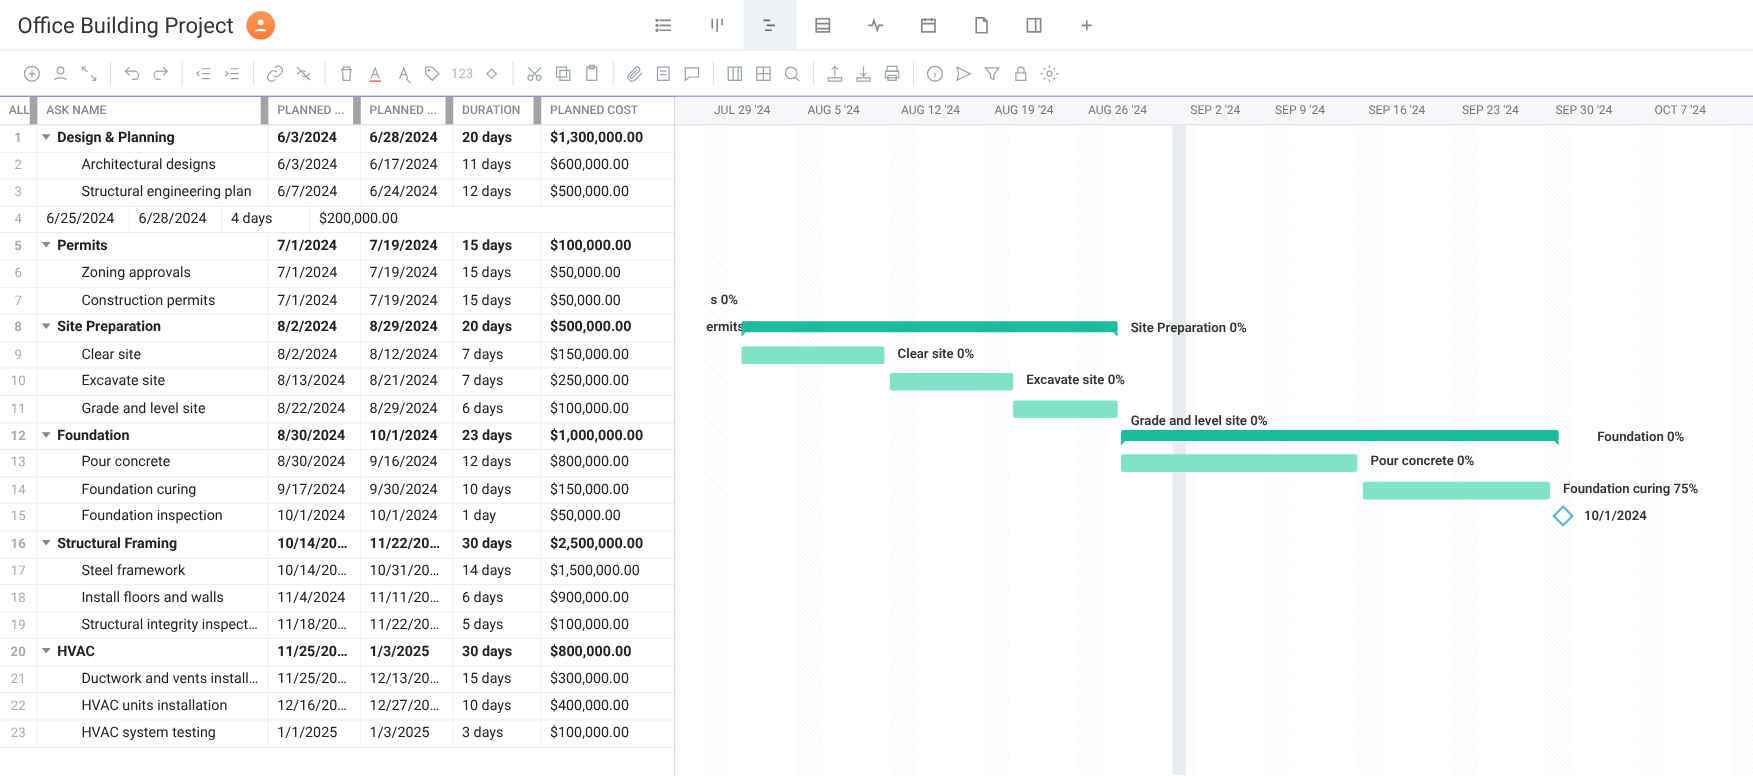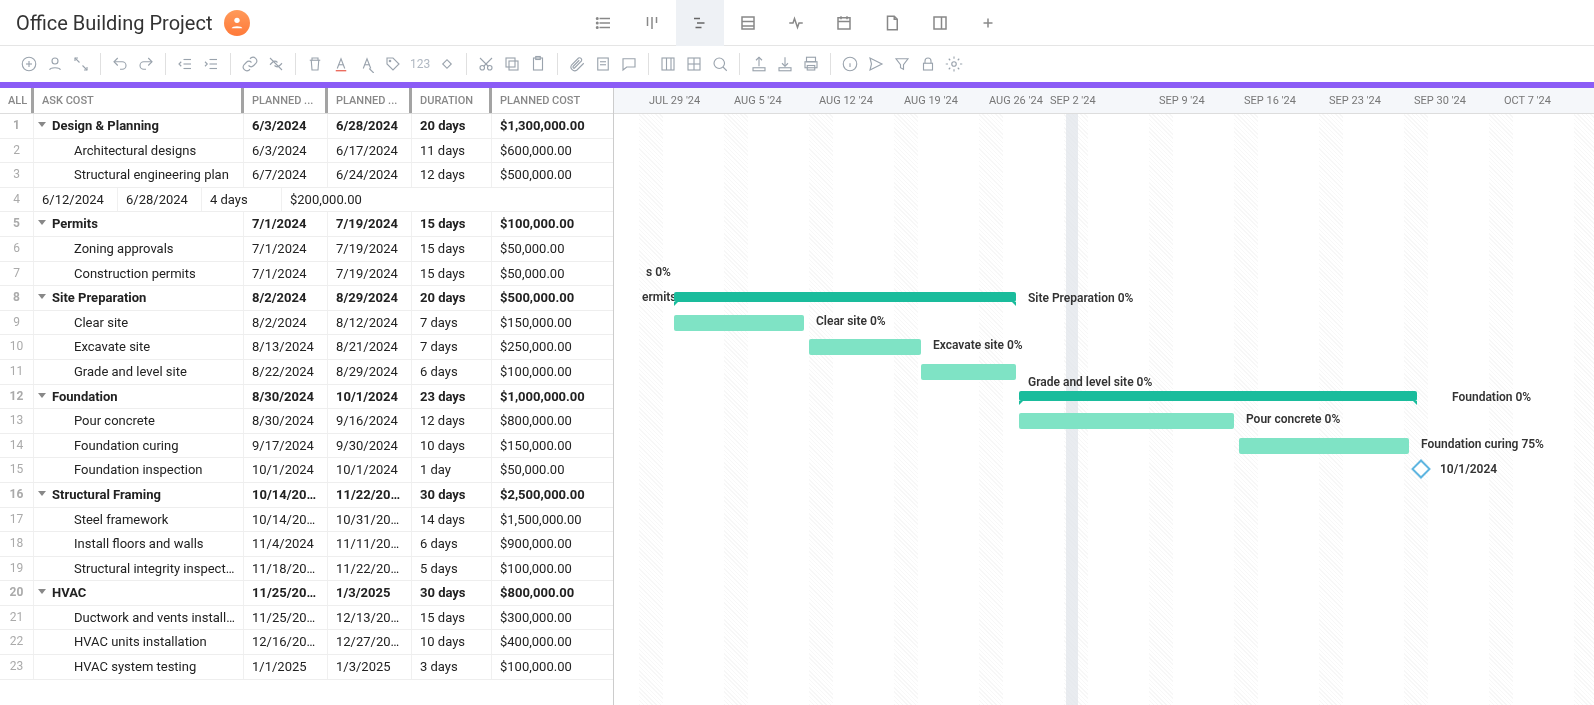--- a/index.html
+++ b/index.html
@@ -4,29 +4,29 @@
 <style>
 * { box-sizing: border-box; margin: 0; padding: 0; }
 body { font-family: -apple-system, BlinkMacSystemFont, "Segoe UI", Roboto, Arial, sans-serif; font-size: 13px; color: #222; background: #fff; overflow: hidden; width: 1594px; height: 705px; }
 .header { height: 46px; display: flex; align-items: center; padding: 0 16px; border-bottom: 1px solid #e5e5e5; }
 .title { font-size: 20px; color: #333; font-weight: 400; margin-right: 12px; }
 .avatar { width: 26px; height: 26px; border-radius: 50%; background: linear-gradient(#ff9a5a,#ff7a3a); display: flex; align-items: center; justify-content: center; color: #fff; font-size: 14px; }
 .viewtabs { position: absolute; left: 580px; top: 0; height: 46px; display: flex; }
 .viewtab { width: 48px; height: 46px; display: flex; align-items: center; justify-content: center; cursor: pointer; }
 .viewtab.active { background: #eef1f5; }
 .viewtab svg { width: 18px; height: 18px; }
-.toolbar { height: 42px; display: flex; align-items: center; padding: 0 16px; gap: 0; border-bottom: 6px solid #8b5cf6; }
+.toolbar { height: 42px; display: flex; align-items: center; padding: 0 16px; gap: 0; border-bottom: 1px solid #8b5cf6; }
 .tbtn { width: 26px; height: 26px; display: flex; align-items: center; justify-content: center; cursor: pointer; color: #9aa3ad; border-radius: 3px; }
 .tbtn svg { width: 18px; height: 18px; fill: none; stroke: #9aa3ad; stroke-width: 1.5; }
 .tsep { width: 1px; height: 22px; background: #e0e0e0; margin: 0 6px; }
 .tnum { font-size: 12px; color: #b0b8c2; padding: 0 4px; }
 .main { display: flex; height: 617px; }
 .grid { width: 614px; border-right: 1px solid #ccc; overflow: hidden; }
 .ghead { height: 26px; display: flex; background: #fff; border-bottom: 1px solid #ddd; font-size: 11px; color: #888; font-weight: 500; }
-.ghead > div { padding: 6px 8px; border-right: 3px solid #a3a3a3; white-space: nowrap; overflow: hidden; }
+.ghead > div { padding: 6px 8px; border-right: 7px solid #a3a3a3; white-space: nowrap; overflow: hidden; }
 .c-all { width: 34px; text-align:center; }
 .c-name { width: 210px; }
 .c-start { width: 84px; }
 .c-end { width: 84px; }
 .c-dur { width: 80px; }
 .c-cost { width: 120px; border-right: none !important; }
 .grow { height: 24.6px; display: flex; border-bottom: 1px solid #eee; font-size: 13px; }
 .grow > div { padding: 4px 8px; border-right: 1px solid #f0f0f0; white-space: nowrap; overflow: hidden; text-overflow: ellipsis; }
 .grow .c-all { color: #aaa; font-size: 12px; text-align:center; }
 .grow.parent { font-weight: 700; }
@@ -336,21 +336,21 @@
         <circle cx="12" cy="12" r="3"></circle>
         <path d="M12 2v3M12 19v3M4 12H1M23 12h-3M5 5l2 2M17 17l2 2M5 19l2-2M17 7l2-2"></path>
       </svg>
     </div>
 </div>
 
 <div class="main">
   <div class="grid">
     <div class="ghead">
       <div class="c-all">ALL</div>
-      <div class="c-name">ASK COST</div>
+      <div class="c-name">ASK NAME</div>
       <div class="c-start">PLANNED ...</div>
       <div class="c-end">PLANNED ...</div>
       <div class="c-dur">DURATION</div>
       <div class="c-cost">PLANNED COST</div>
     </div>
     <div id="grid-rows">
         <div class="grow parent">
           <div class="c-all">1</div>
           <div class="c-name parent1"><span class="caret"></span>Design &amp; Planning</div>
           <div class="c-start">6/3/2024</div>
@@ -369,21 +369,21 @@
         <div class="grow">
           <div class="c-all">3</div>
           <div class="c-name child">Structural engineering plan</div>
           <div class="c-start">6/7/2024</div>
           <div class="c-end">6/24/2024</div>
           <div class="c-dur">12 days</div>
           <div class="c-cost">$500,000.00</div>
         </div>
         <div class="grow">
           <div class="c-all">4</div>
-          <div class="c-start">6/12/2024</div>
+          <div class="c-start">6/25/2024</div>
           <div class="c-end">6/28/2024</div>
           <div class="c-dur">4 days</div>
           <div class="c-cost">$200,000.00</div>
         </div>
         <div class="grow parent">
           <div class="c-all">5</div>
           <div class="c-name parent1"><span class="caret"></span>Permits</div>
           <div class="c-start">7/1/2024</div>
           <div class="c-end">7/19/2024</div>
           <div class="c-dur">15 days</div>
@@ -535,21 +535,21 @@
         </div>
       </div>
   </div>
   <div class="gantt">
     <div class="gh" id="gantt-head">
         <span style="left: 35px;">JUL 29 '24</span>
         <span style="left: 120px;">AUG 5 '24</span>
         <span style="left: 205px;">AUG 12 '24</span>
         <span style="left: 290px;">AUG 19 '24</span>
         <span style="left: 375px;">AUG 26 '24</span>
-        <span style="left: 436px;">SEP 2 '24</span>
+        <span style="left: 468px;">SEP 2 '24</span>
         <span style="left: 545px;">SEP 9 '24</span>
         <span style="left: 630px;">SEP 16 '24</span>
         <span style="left: 715px;">SEP 23 '24</span>
         <span style="left: 800px;">SEP 30 '24</span>
         <span style="left: 890px;">OCT 7 '24</span>
       </div>
     <div class="gbody" id="gantt-body">
         <div class="weekend" style="left: 25px;"></div>
         <div class="weekend" style="left: 110px;"></div>
         <div class="weekend" style="left: 195px;"></div>

